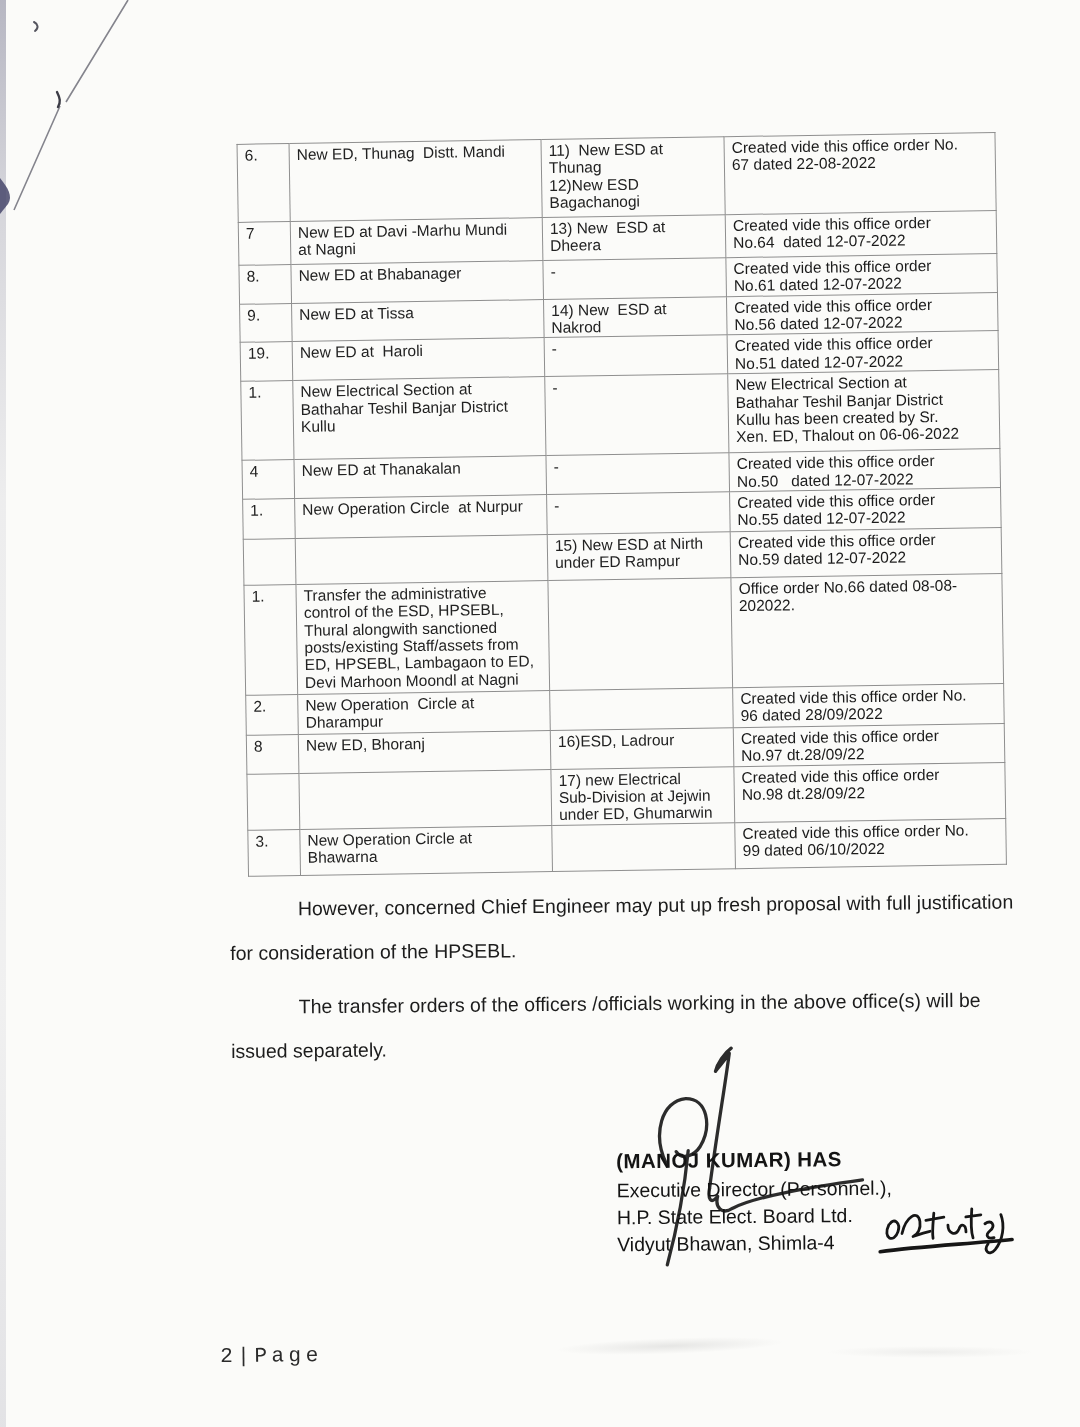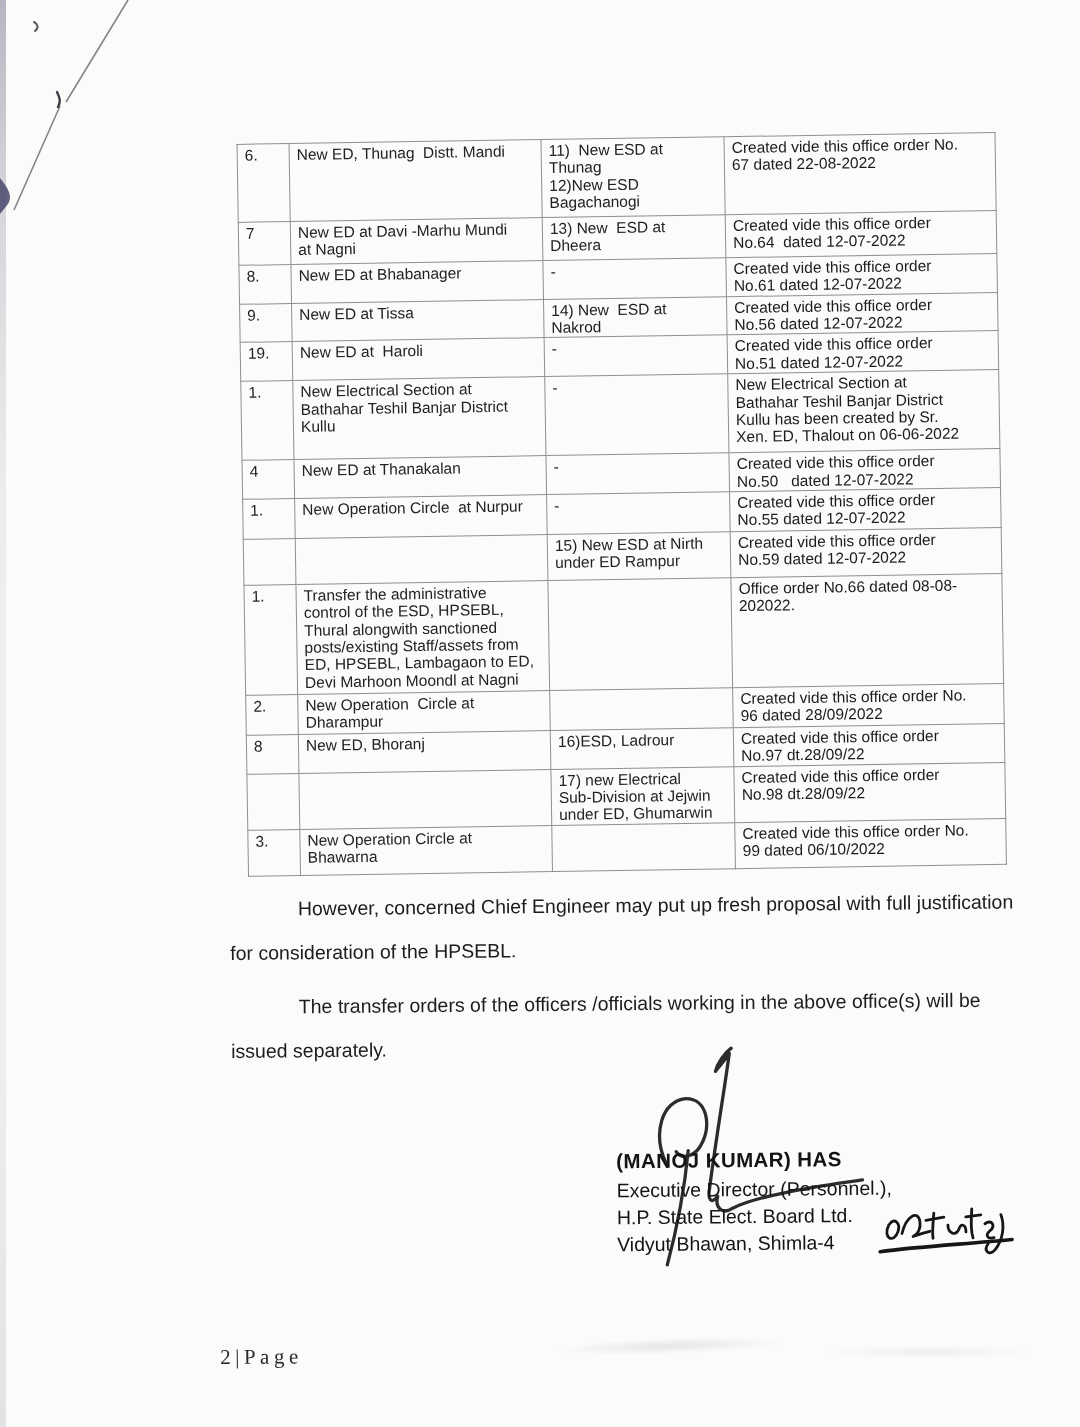--- a/index.html
+++ b/index.html
@@ -57,21 +57,21 @@
     position: absolute; left: 612px; top: 1148px; width: 400px;
     font-size: 19.5px; line-height: 27px; color: #141414;
   }
   .sig-name { font-size: 20.5px; font-weight: bold; letter-spacing: .4px; margin-bottom: 3px; }
 
   .sig-scribble { position: absolute; left: 600px; top: 1040px; }
   .annot-scribble { position: absolute; left: 872px; top: 1198px; }
 
   .footer {
     position: absolute; left: 214px; top: 1342px;
-    font-family: Liberation Serif, serif;
+    font-family: Liberation Mono, monospace;
     font-size: 21px; letter-spacing: 4.5px; color: #2b2b2b;
   }
 
   .smudge { position: absolute; pointer-events: none; }
   .smudge1 { left: 555px; top: 1338px; width: 230px; height: 16px;
     background: radial-gradient(ellipse at center, rgba(120,120,120,.16), rgba(120,120,120,0) 70%);
     transform: rotate(-2deg); }
   .smudge2 { left: 825px; top: 1346px; width: 210px; height: 12px;
     background: radial-gradient(ellipse at center, rgba(130,130,130,.11), rgba(130,130,130,0) 70%); }
 </style>

